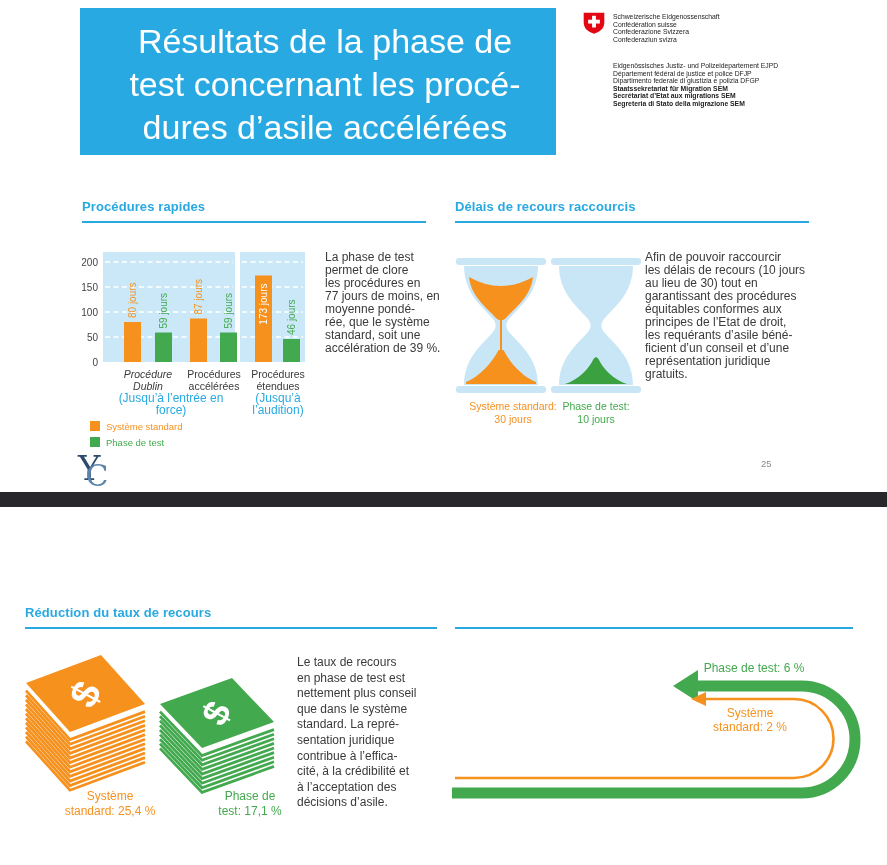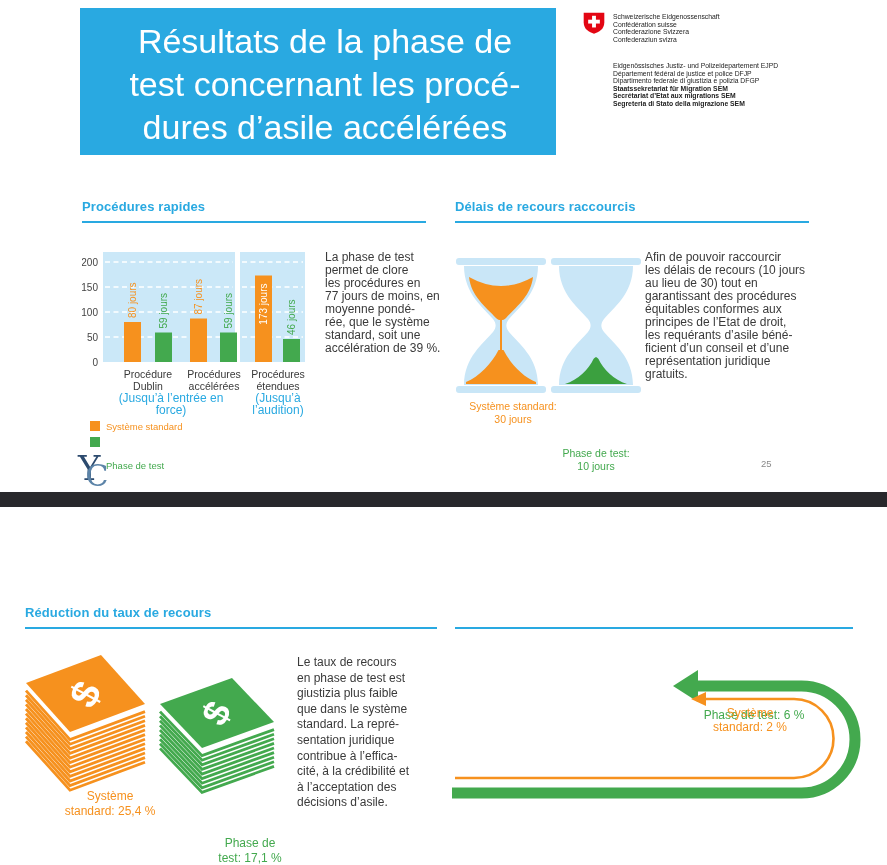--- a/index.html
+++ b/index.html
@@ -1,21 +1,21 @@
 <!DOCTYPE html>
 <html><head>
 <meta charset="utf-8">
 <style>
   html,body{margin:0;padding:0;background:#fff;}
   #page{position:relative;width:887px;height:865px;background:#fff;overflow:hidden;
         font-family:"Liberation Sans",sans-serif;color:#3a3a3a;}
   .abs{position:absolute;}
   .pre{white-space:pre-line;}
   .orange{color:#f6911e;}
-  .green{color:#43a94e;margin-top:47px;}
+  .green{color:#43a94e;}
   .rule{height:2px;background:#29a9e1;}
   .heading{font-size:13px;font-weight:700;color:#29a9e1;letter-spacing:.1px;}
   .body-txt{font-size:12px;line-height:13px;color:#3a3a3a;}
   .body-txt2{font-size:12px;line-height:15.6px;color:#3a3a3a;}
   .ctr{text-align:center;}
   .title-block{background:#29a9e1;color:#fff;font-size:34px;line-height:43px;
                padding:12px 0 0 14px;font-weight:400;text-align:center;}
   .swiss-line{font-size:6.8px;line-height:7.5px;color:#222;}
   .swiss-bold{font-weight:700;}
   .legend-row{display:flex;align-items:center;height:12px;margin-bottom:4px;}
@@ -93,21 +93,21 @@
       <rect x="173" y="25.5" width="17" height="86.5" fill="#f6911e"></rect>
       <text x="185" y="33.5" font-size="10" text-anchor="end" fill="#ffffff" transform="rotate(-90 185 33.5)" font-family="Liberation Sans, sans-serif">173 jours</text>
       <rect x="73" y="82.5" width="17" height="29.5" fill="#43a94e"></rect>
       <text x="85" y="78.5" font-size="10" text-anchor="start" fill="#43a94e" transform="rotate(-90 85 78.5)" font-family="Liberation Sans, sans-serif">59 jours</text>
       <rect x="138" y="82.5" width="17" height="29.5" fill="#43a94e"></rect>
       <text x="150" y="78.5" font-size="10" text-anchor="start" fill="#43a94e" transform="rotate(-90 150 78.5)" font-family="Liberation Sans, sans-serif">59 jours</text>
       <rect x="201" y="89" width="17" height="23" fill="#43a94e"></rect>
       <text x="213" y="85" font-size="10" text-anchor="start" fill="#43a94e" transform="rotate(-90 213 85)" font-family="Liberation Sans, sans-serif">46 jours</text>
     </svg>
 
-  <div class="abs cat-label ctr pre" style="left:93px;top:368px;width:110px;">Procédure
+  <div class="abs cat-label ctr pre" style="left:93px;top:368px;width:110px;font-style:italic;">Procédure
 Dublin</div>
   <div class="abs cat-label ctr pre" style="left:159px;top:368px;width:110px;">Procédures
 accélérées</div>
   <div class="abs cat-label ctr pre" style="left:223px;top:368px;width:110px;">Procédures
 étendues</div>
   <div class="abs cap-label ctr pre" style="left:106px;top:392px;width:130px;">(Jusqu’à l’entrée en force)</div>
   <div class="abs cap-label ctr pre" style="left:228px;top:392px;width:100px;">(Jusqu’à
 l’audition)</div>
 
   <div class="abs" style="left:90px;top:420px;">
@@ -215,21 +215,21 @@
       <text x="64" y="52" text-anchor="middle" font-size="37" font-weight="bold" fill="#fff" transform="rotate(-62 64 39)" font-family="Liberation Sans, sans-serif">$</text>
     </svg>
   </div>
   <div class="abs stack-label ctr pre orange" style="left:40px;top:789px;width:140px;">Système
 standard: 25,4 %</div>
   <div class="abs stack-label ctr pre green" style="left:180px;top:789px;width:140px;">Phase de
 test: 17,1 %</div>
 
   <div class="abs body-txt2 pre" style="left:297px;top:655px;width:155px;">Le taux de recours
 en phase de test est
-giustizia plus faible
+nettement plus conseil
 que dans le système
 standard. La repré-
 sentation juridique
 contribue à l’effica-
 cité, à la crédibilité et
 à l’acceptation des
 décisions d’asile.</div>
 
 
   <div class="abs" style="left:450px;top:642px;">

